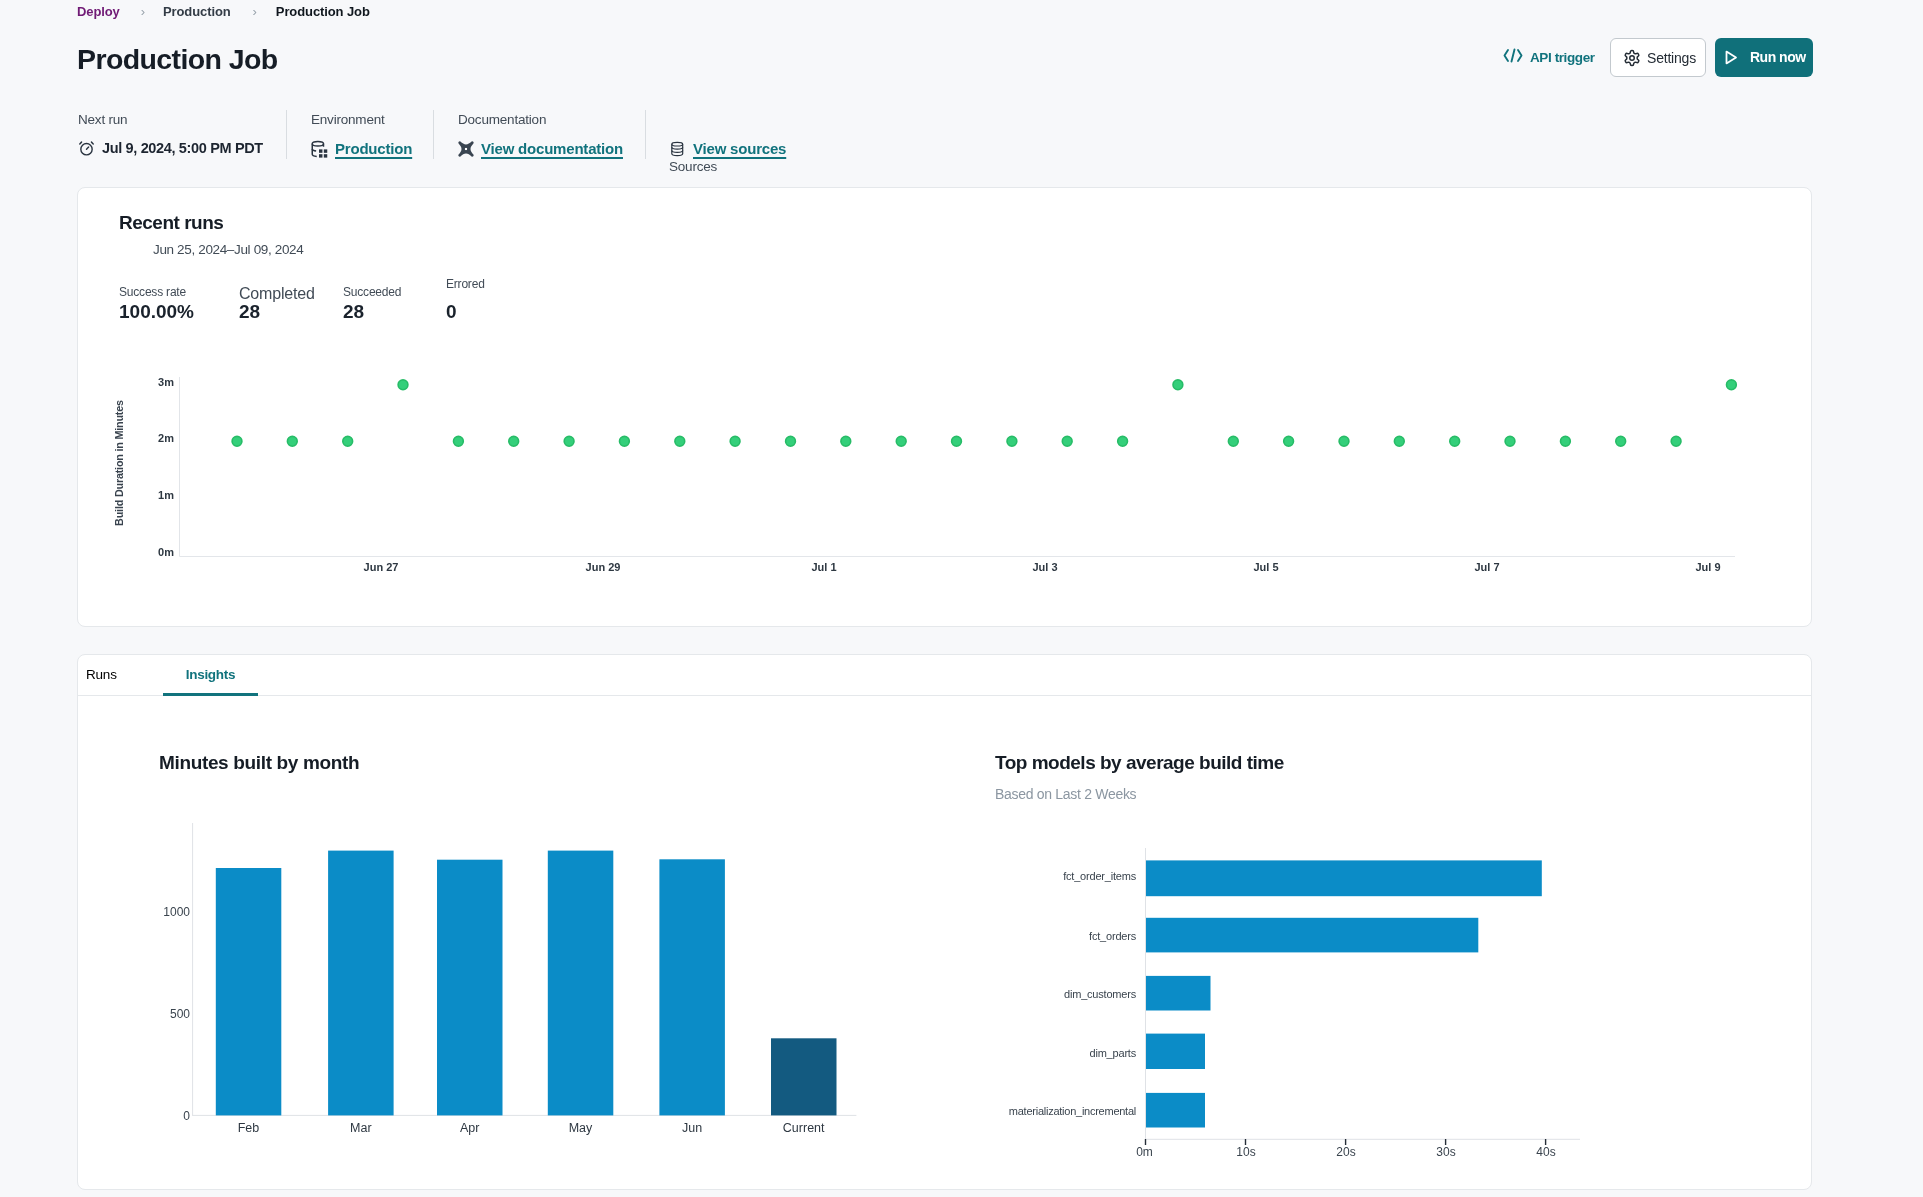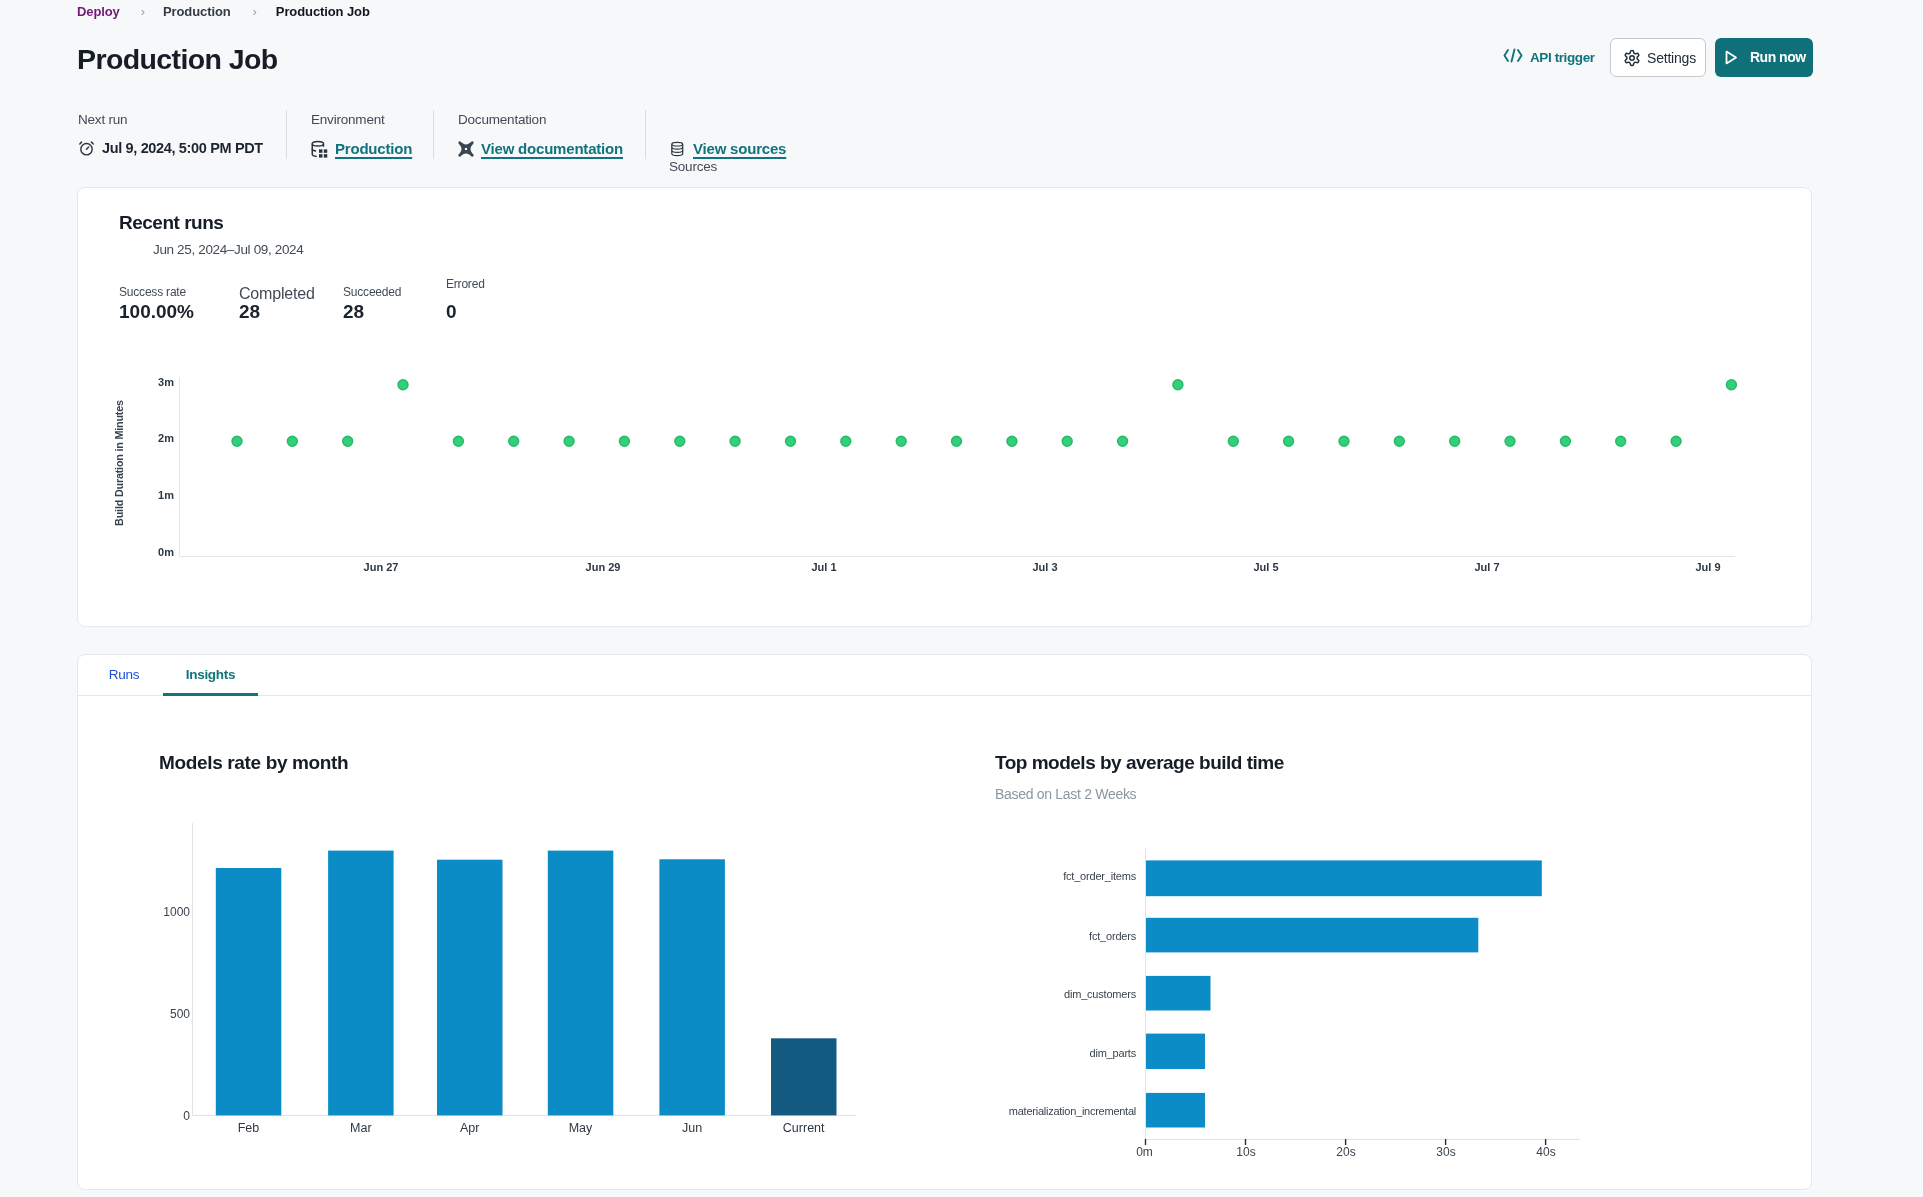--- a/index.html
+++ b/index.html
@@ -154,25 +154,25 @@
           <circle cx="1565.4" cy="441.3" r="4.9"></circle>
           <circle cx="1620.7" cy="441.3" r="4.9"></circle>
           <circle cx="1676.1" cy="441.3" r="4.9"></circle>
           <circle cx="1731.4" cy="384.8" r="4.9"></circle>
       </g>
     </g>
   </svg>
 
   <div class="card" style="left:77px;top:654px;width:1735px;height:536px;"></div>
   <div class="abs" style="left:78px;top:695px;width:1733px;height:1px;background:#e5e8eb;"></div>
-  <div class="abs" style="left:86px;top:654px;width:76px;height:42px;font-size:13.5px;color:#1d4ed8;text-align:center;line-height:42px;letter-spacing:-0.2px;">Runs</div>
+  <div class="abs" style="left:86px;top:654px;width:76px;height:42px;font-size:13.5px;color:#000000;line-height:42px;letter-spacing:-0.2px;">Runs</div>
   <div class="abs" style="left:163px;top:654px;width:95px;height:42px;font-size:13.5px;font-weight:700;color:#11737d;text-align:center;line-height:42px;letter-spacing:-0.3px;">Insights</div>
   <div class="abs" style="left:163px;top:693px;width:95px;height:3px;background:#11737d;"></div>
 
-  <div class="abs" style="left:159px;top:752px;font-size:19px;font-weight:700;color:#161d26;letter-spacing:-0.35px;">Models rate by month</div>
+  <div class="abs" style="left:159px;top:752px;font-size:19px;font-weight:700;color:#161d26;letter-spacing:-0.35px;">Minutes built by month</div>
   <div class="abs" style="left:995px;top:752px;font-size:19px;font-weight:700;color:#161d26;letter-spacing:-0.5px;">Top models by average build time</div>
   <div class="abs" style="left:995px;top:786px;font-size:14px;color:#8b96a1;letter-spacing:-0.3px;">Based on Last 2 Weeks</div>
 
   <svg class="abs" style="left:0px;top:0px;" width="1923" height="1197" viewBox="0 0 1923 1197">
     <g font-family="Liberation Sans, sans-serif">
 
       <line x1="192.6" y1="823" x2="192.6" y2="1115.9" stroke="#dfe2e6" stroke-width="1"></line>
       <line x1="192.6" y1="1115.4" x2="856.4" y2="1115.4" stroke="#dfe2e6" stroke-width="1"></line>
       <text x="190" y="916" font-size="12" fill="#3a444e" text-anchor="end">1000</text>
       <text x="190" y="1018" font-size="12" fill="#3a444e" text-anchor="end">500</text>

